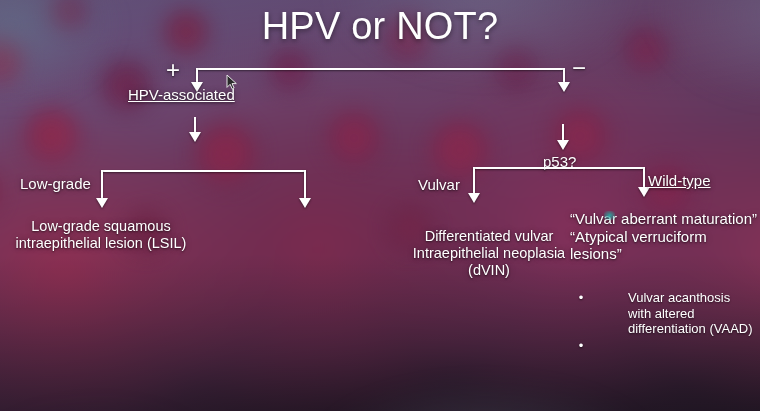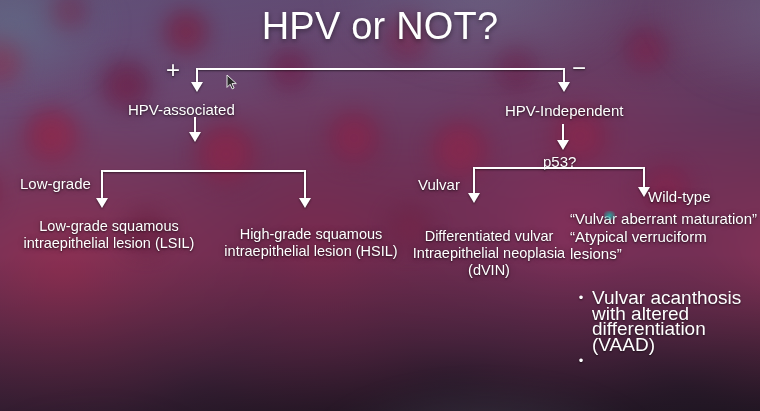--- a/index.html
+++ b/index.html
@@ -127,22 +127,23 @@
 
   
   .bullets{position:absolute;left:570px;top:290px;width:186px;}
   .bullet-row{display:flex;align-items:flex-start;margin-bottom:1px;}
   .bullet-dot{
     color:#fff;font-size:13px;line-height:15px;
     width:22px;flex:0 0 22px;text-align:center;
     text-shadow:0 1px 2px rgba(0,0,0,.55);
   }
   .bullet-txt{
-    color:#fff;font-size:19px;line-height:15.5px;
+    color:#fff;font-size:13px;line-height:15.5px;
     text-shadow:0 1px 2px rgba(0,0,0,.55);
+    margin-left:36px;
   }
 
   
   #speck{
     position:absolute;left:604px;top:211px;width:11px;height:9px;
     background:radial-gradient(ellipse at center,#2ea3a0 0%,rgba(46,163,160,.2) 75%,rgba(46,163,160,0) 100%);
     border-radius:3px;
   }
 
   
@@ -165,53 +166,49 @@
 
   <div class="txt sign" style="left:166px;top:56px;">+</div>
   <div class="txt sign" style="left:572px;top:54px;">−</div>
 
   <div class="ln h" style="left:196px;top:68px;width:368px;"></div>
   <div class="ln v" style="left:196px;top:68px;height:16px;"></div>
   <div class="arrowhead" style="left:191px;top:82px;"></div>
   <div class="ln v" style="left:563px;top:68px;height:16px;"></div>
   <div class="arrowhead" style="left:558px;top:82px;"></div>
 
-  <div class="txt node" style="left:128px;top:101px;">HPV-associated</div>
-  <div class="txt node" style="left:505px;top:102px;">HPV-Independent</div>
+  <div class="txt node" style="left:128px;top:86px;text-decoration:underline;">HPV-associated</div>
 
   <div class="ln v" style="left:194px;top:117px;height:17px;"></div>
   <div class="arrowhead" style="left:189px;top:132px;"></div>
 
   <div class="ln h" style="left:101px;top:170px;width:205px;"></div>
   <div class="ln v" style="left:101px;top:170px;height:30px;"></div>
   <div class="arrowhead" style="left:96px;top:198px;"></div>
   <div class="ln v" style="left:304px;top:170px;height:30px;"></div>
   <div class="arrowhead" style="left:299px;top:198px;"></div>
 
   <div class="txt branch-label" style="left:20px;top:175px;text-align:right;">Low-grade</div>
 
-  <div class="txt leaf" style="left:8px;top:218px;width:186px;margin-left:8px;">Low-grade squamous
+  <div class="txt leaf" style="left:8px;top:218px;width:186px;">Low-grade squamous
 intraepithelial lesion
 (LSIL)</div>
-  <div class="txt leaf" style="left:218px;top:226px;width:186px;">High-grade squamous
-intraepithelial lesion
-(HSIL)</div>
 
   <div class="ln v" style="left:562px;top:124px;height:18px;"></div>
   <div class="arrowhead" style="left:557px;top:140px;"></div>
   <div class="txt node" style="left:543px;top:153px;">p53?</div>
 
   <div class="ln h" style="left:473px;top:167px;width:172px;"></div>
   <div class="ln v" style="left:473px;top:167px;height:28px;"></div>
   <div class="arrowhead" style="left:468px;top:193px;"></div>
   <div class="ln v" style="left:643px;top:167px;height:22px;"></div>
   <div class="arrowhead" style="left:638px;top:187px;"></div>
 
   <div class="txt branch-label" style="left:418px;top:176px;">Vulvar</div>
-  <div class="txt branch-label" style="left:648px;top:188px;">Wild-type</div>
+  <div class="txt branch-label" style="left:648px;top:172px;text-decoration:underline;">Wild-type</div>
 
   <div class="txt leaf" style="left:404px;top:228px;width:170px;">Differentiated vulvar
 Intraepithelial neoplasia
 (dVIN)</div>
 
   <div class="txt leaf-l" style="left:570px;top:210px;width:190px;">“Vulvar aberrant
 maturation”
 “Atypical verruciform
 lesions”</div>
   <div id="speck"></div>

